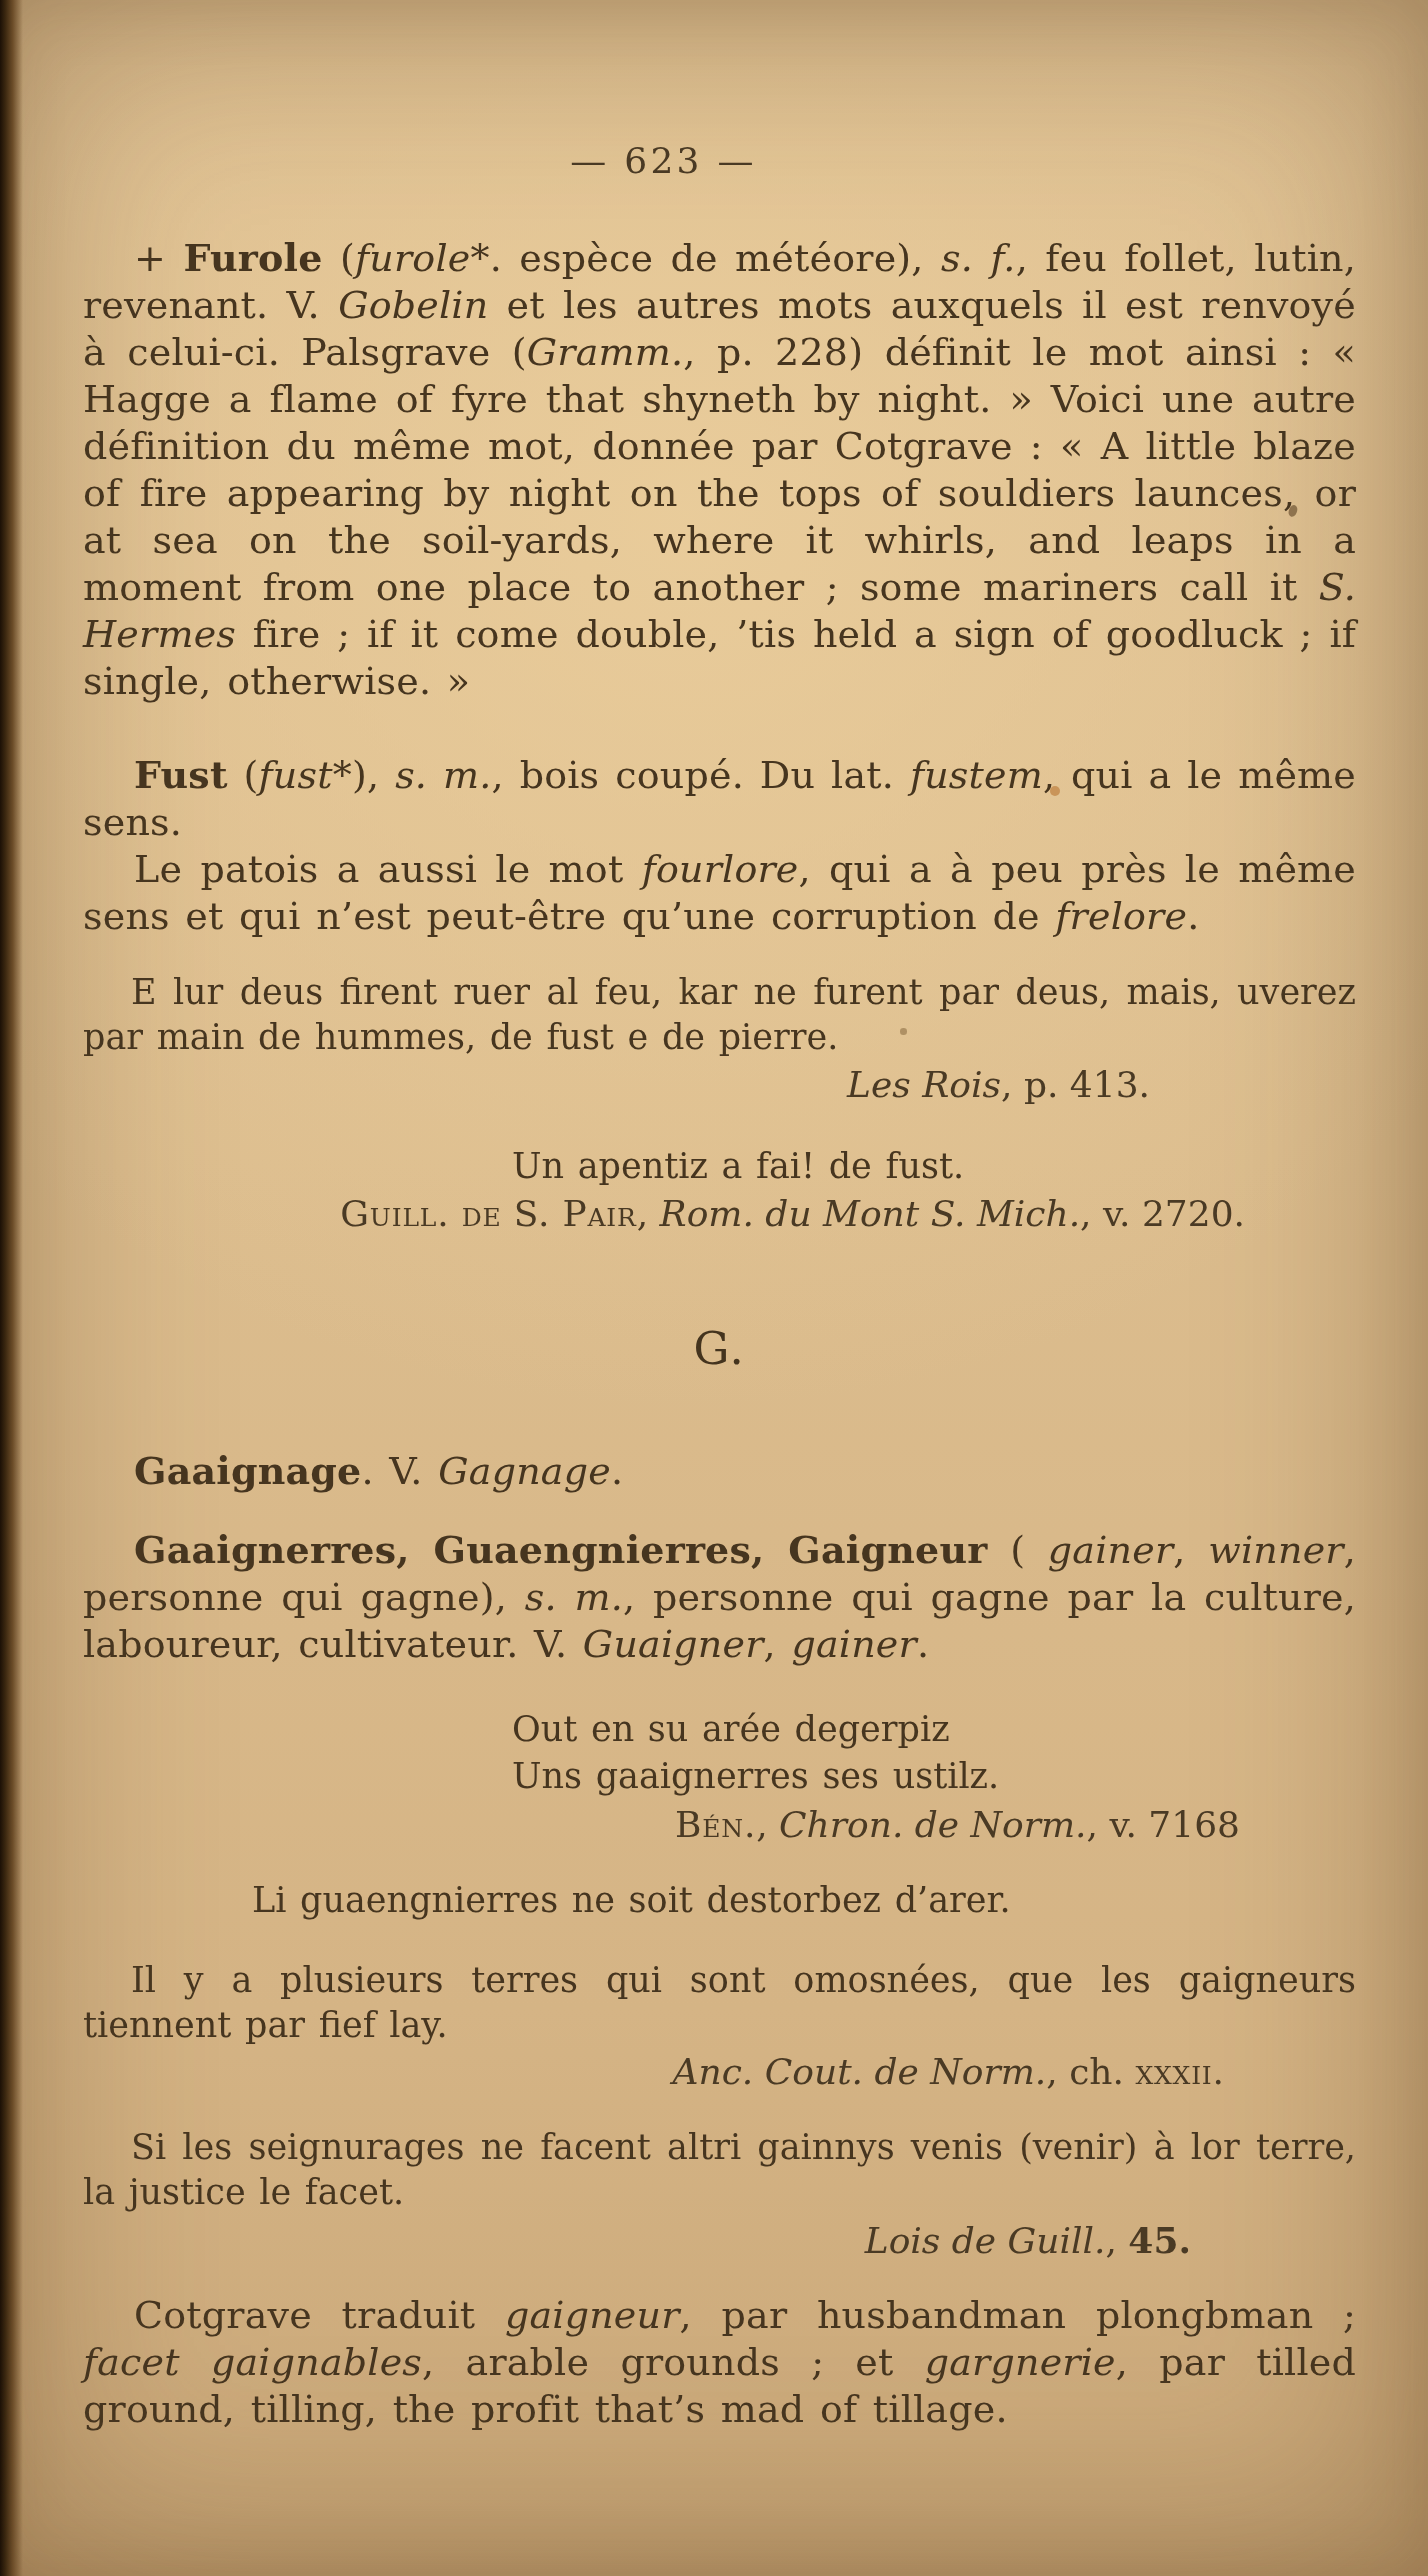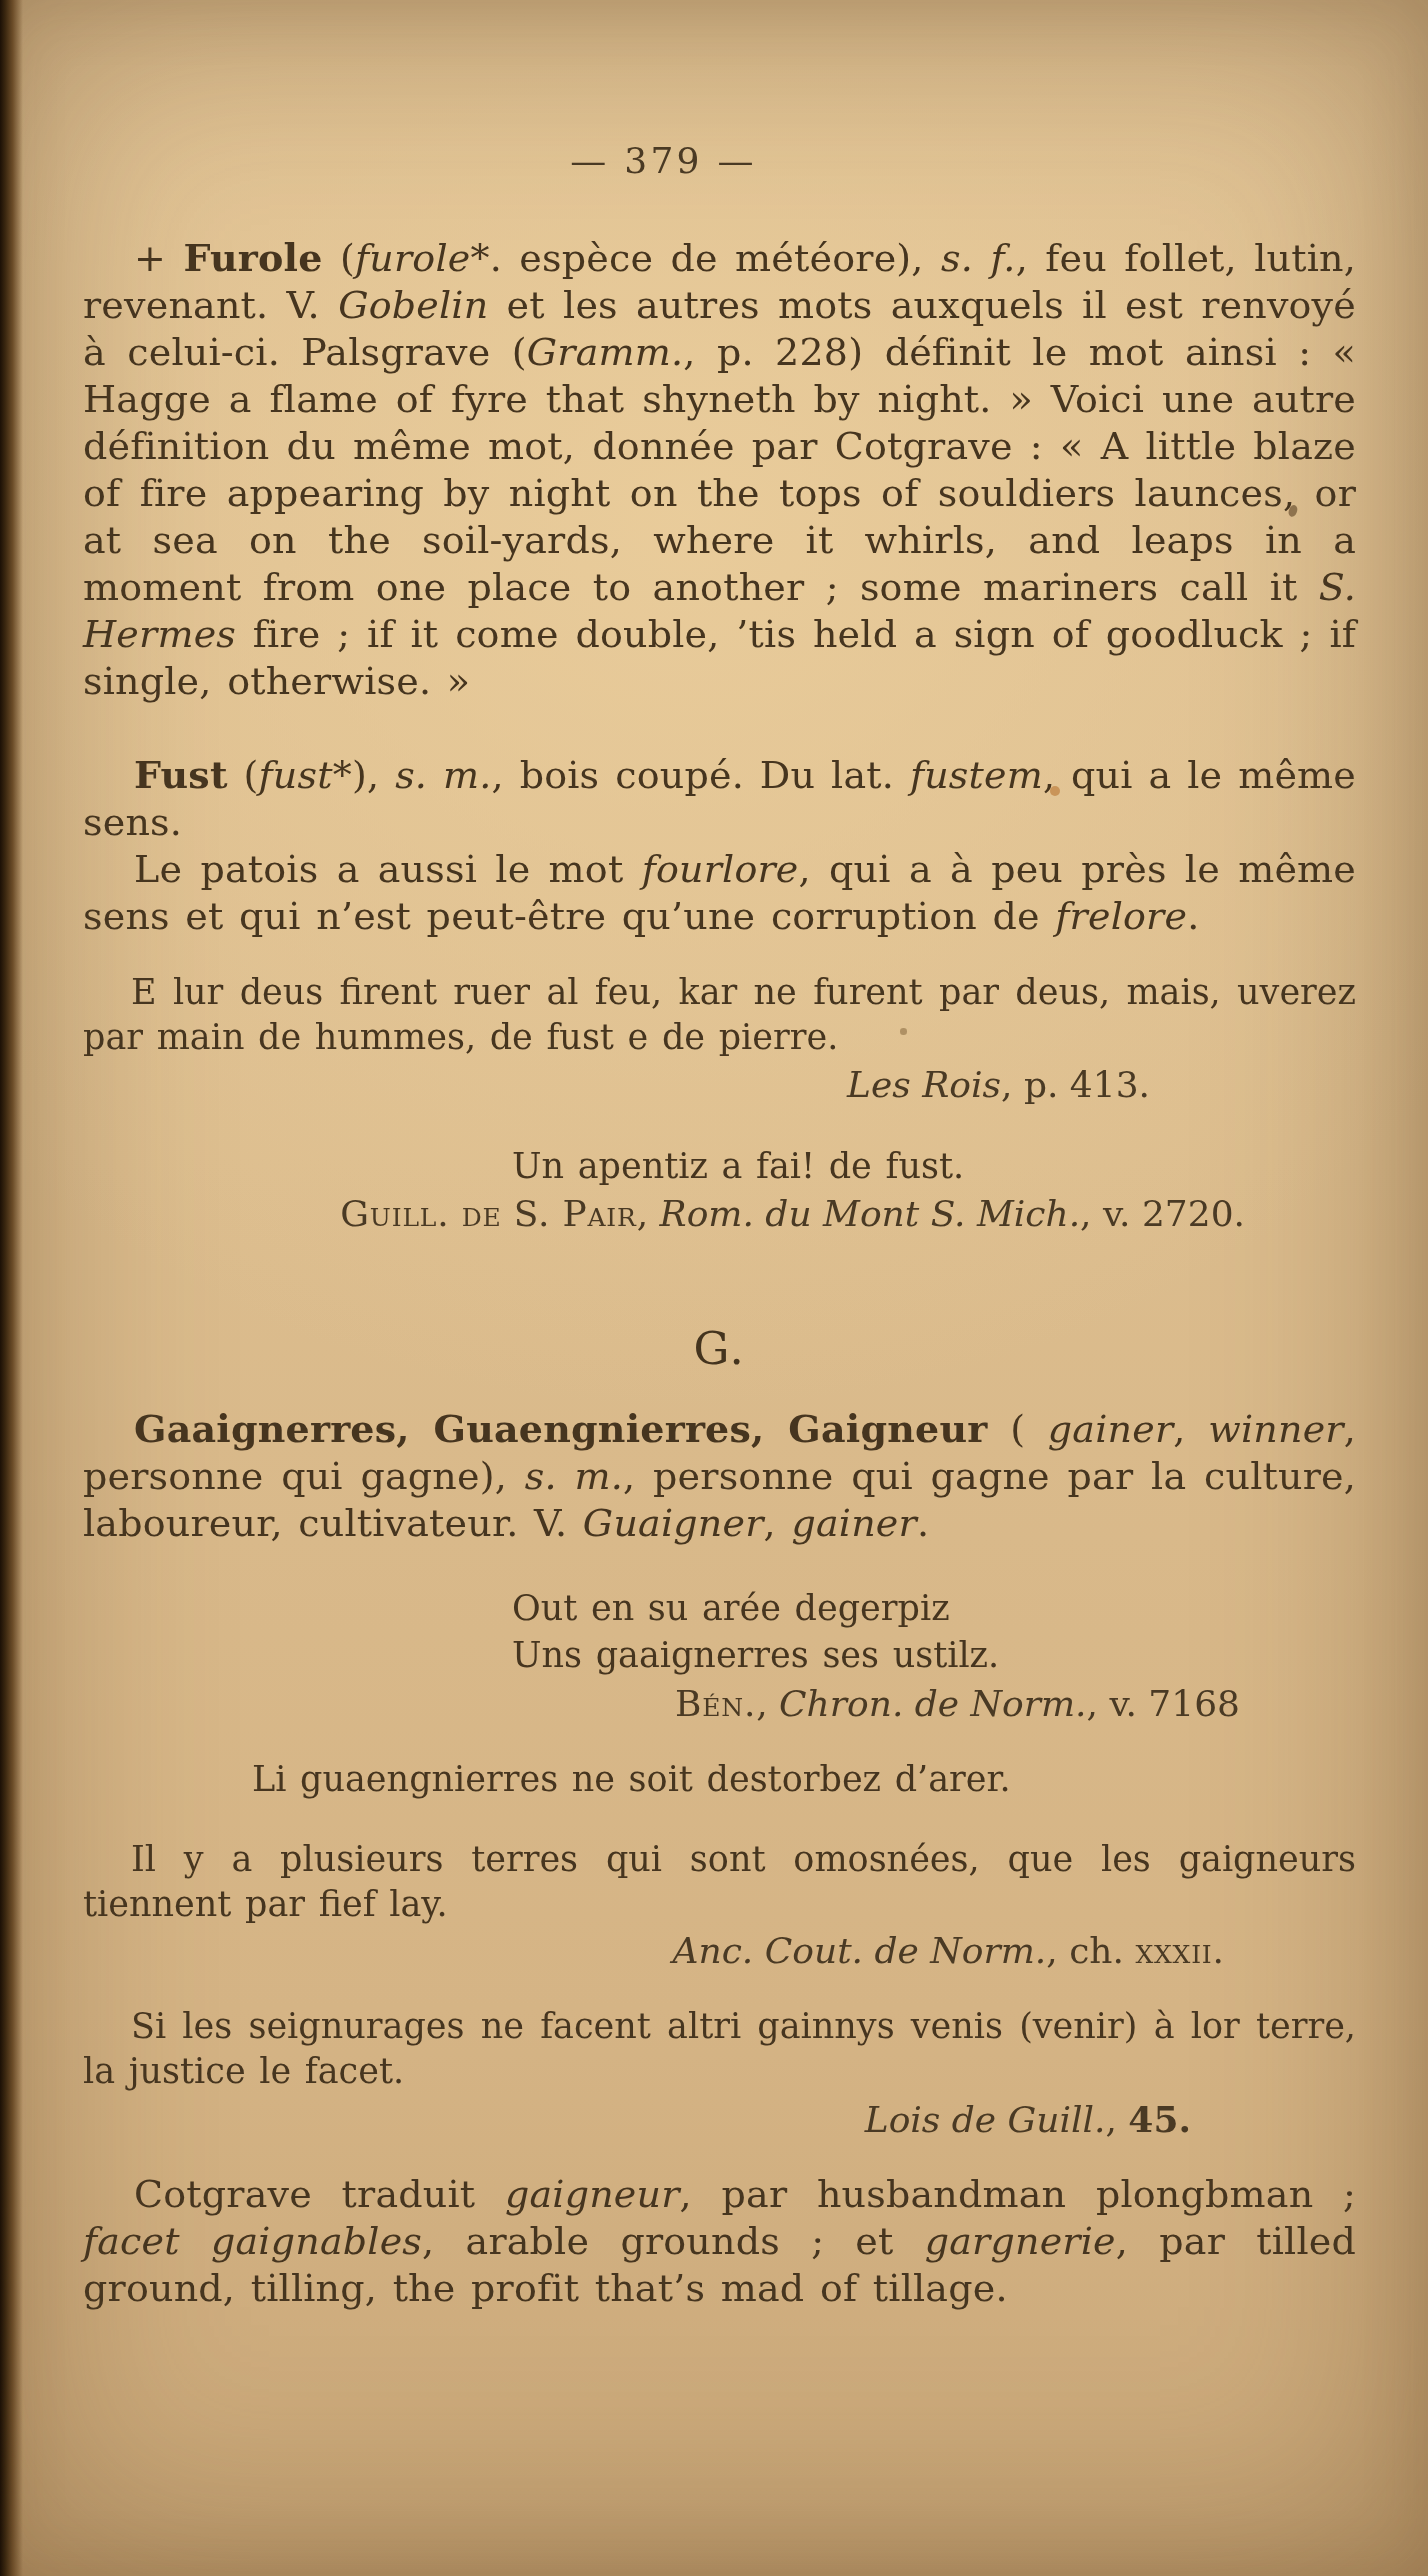--- a/index.html
+++ b/index.html
@@ -82,35 +82,36 @@
 <body>
 
 <div class="page">
   <div class="binding-edge"></div>
   <div class="stain s1"></div>
   <div class="stain s2"></div>
   <div class="stain s3"></div>
 
   <div class="content">
 
-    <p class="page-number">— 379 —</p>
+    <p class="page-number">— 623 —</p>
 
     <p class="para"><span class="seg-n">+ </span><span class="seg-b">Furole</span><span class="seg-n"> (</span><span class="seg-i">furole</span><span class="seg-n">*. espèce de météore), </span><span class="seg-i">s. f.</span><span class="seg-n">, feu follet, lutin, revenant. V. </span><span class="seg-i">Gobelin</span><span class="seg-n"> et les autres mots auxquels il est renvoyé à celui-ci. Palsgrave (</span><span class="seg-i">Gramm.</span><span class="seg-n">, p. 228) définit le mot ainsi : « Hagge a flame of fyre that shyneth by night. » Voici une autre définition du même mot, donnée par Cotgrave : « A little blaze of fire appearing by night on the tops of souldiers launces, or at sea on the soil-yards, where it whirls, and leaps in a moment from one place to another ; some mariners call it </span><span class="seg-i">S. Hermes</span><span class="seg-n"> fire ; if it come double, ’tis held a sign of goodluck ; if single, otherwise. »</span></p>
     <p class="para mt-fust"><span class="seg-b">Fust</span><span class="seg-n"> (</span><span class="seg-i">fust</span><span class="seg-n">*), </span><span class="seg-i">s. m.</span><span class="seg-n">, bois coupé. Du lat. </span><span class="seg-i">fustem</span><span class="seg-n">, qui a le même sens.</span></p>
 
     <p class="para"><span class="seg-n">Le patois a aussi le mot </span><span class="seg-i">fourlore</span><span class="seg-n">, qui a à peu près le même sens et qui n’est peut-être qu’une corruption de </span><span class="seg-i">frelore</span><span class="seg-n">.</span></p>
 
     <p class="quote mt-quote1"><span class="seg-n">E lur deus firent ruer al feu, kar ne furent par deus, mais, uverez par main de hummes, de fust e de pierre.</span></p>
     <p class="citation mr-cite1"><span class="seg-i">Les Rois</span><span class="seg-n">, p. 413.</span></p>
 
     <p class="verse-line mt-verse1">Un apentiz a fai! de fust.</p>
     <p class="citation mr-cite2"><span class="seg-sc">Guill. de S. Pair</span><span class="seg-n">, </span><span class="seg-i">Rom. du Mont S. Mich.</span><span class="seg-n">, v. 2720.</span></p>
 
     <p class="section-heading mt-gsection">G.</p>
 
+    <p class="para mt-gaaignage"><span class="seg-b">Gaaignage</span><span class="seg-n">. V. </span><span class="seg-i">Gagnage</span><span class="seg-n">.</span></p>
 
     <p class="para mt-gaaignerres"><span class="seg-b">Gaaignerres, Guaengnierres, Gaigneur</span><span class="seg-n"> ( </span><span class="seg-i">gainer</span><span class="seg-n">, </span><span class="seg-i">winner</span><span class="seg-n">, personne qui gagne), </span><span class="seg-i">s. m.</span><span class="seg-n">, personne qui gagne par la culture, laboureur, cultivateur. V. </span><span class="seg-i">Guaigner</span><span class="seg-n">, </span><span class="seg-i">gainer</span><span class="seg-n">.</span></p>
 
     <div class="mt-verse2">
       <p class="verse-line">Out en su arée degerpiz</p>
       <p class="verse-line">Uns gaaignerres ses ustilz.</p>
     </div>
     <p class="citation mr-cite3"><span class="seg-sc">Bén.</span><span class="seg-n">, </span><span class="seg-i">Chron. de Norm.</span><span class="seg-n">, v. 7168</span></p>
 
     <p class="quote-inset mt-quote"><span class="seg-n">Li guaengnierres ne soit destorbez d’arer.</span></p>

